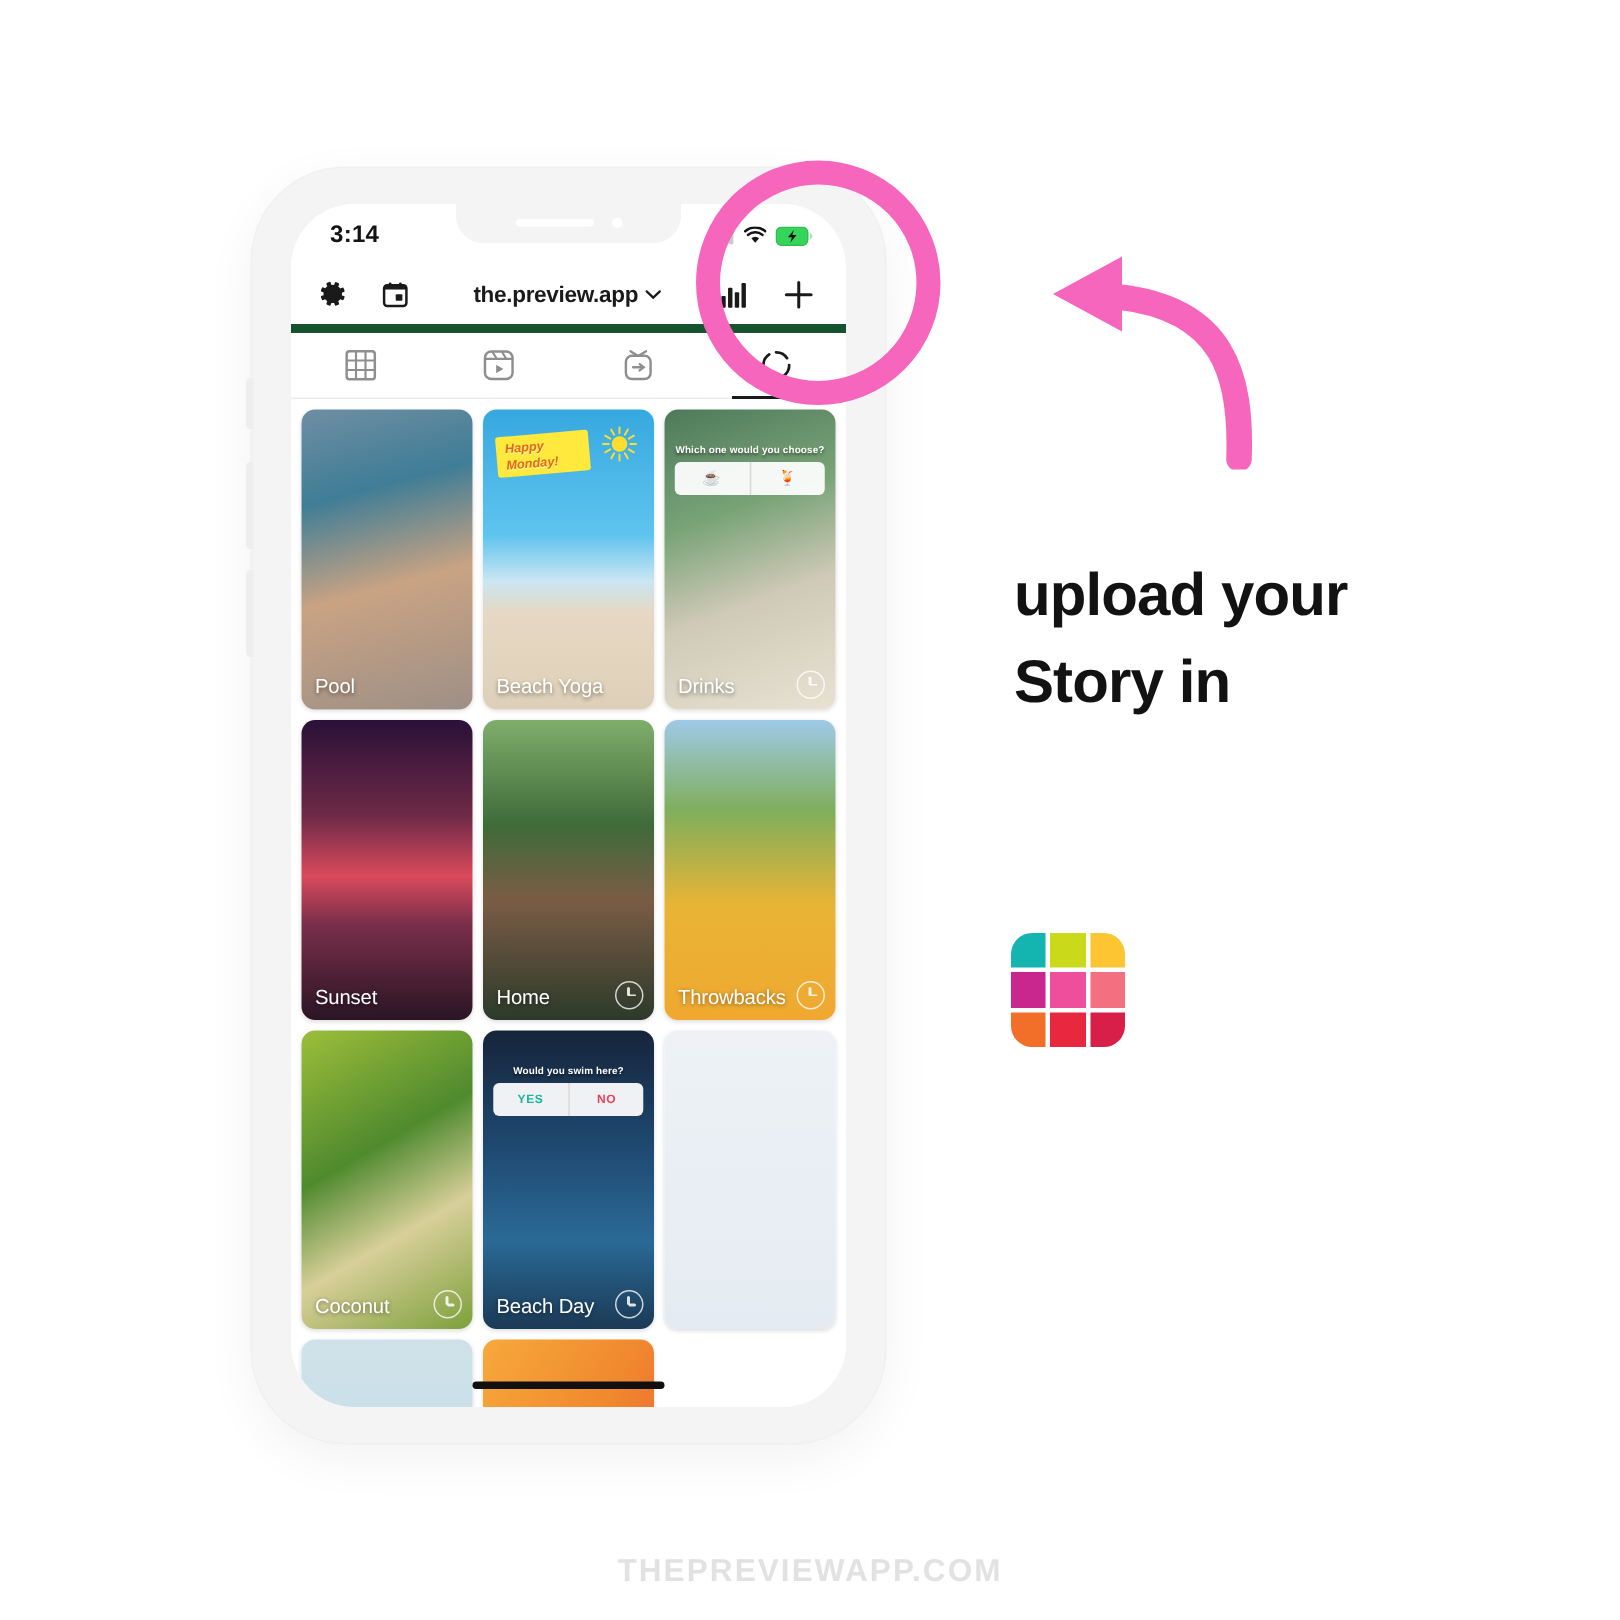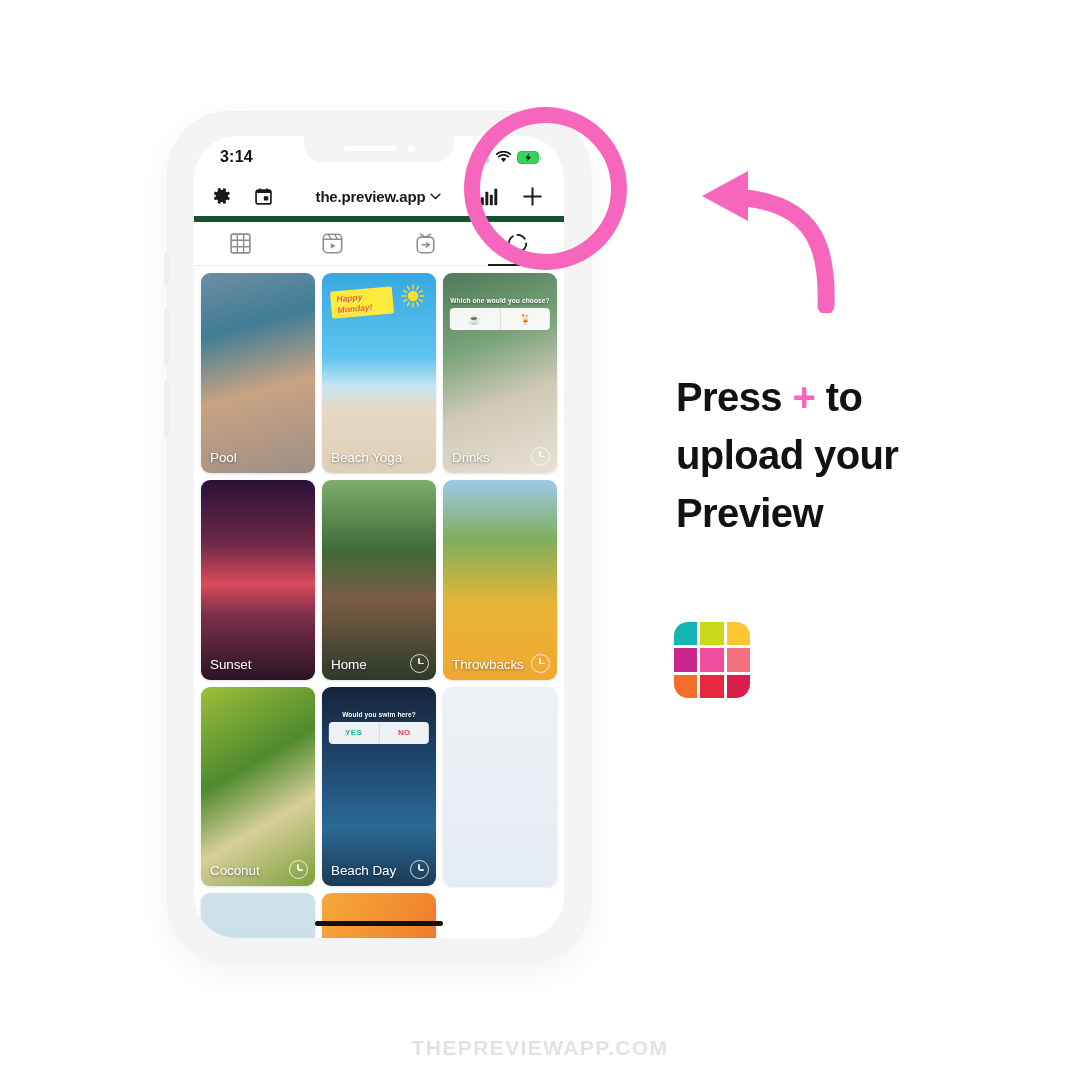--- a/index.html
+++ b/index.html
@@ -390,23 +390,22 @@
   </div>
 
   <div id="highlight-circle"></div>
 
   <svg id="curved-arrow" viewBox="0 0 200 155">
     <path d="M150 148 C152 92 140 48 70 40" stroke="#f766bd" stroke-width="17" fill="none" stroke-linecap="round"></path>
     <path d="M26 38 L72 13 L72 63 Z" fill="#f766bd"></path>
   </svg>
 
   <div id="callout">
-    <div><span>Press </span><span class="plus">+</span><span> to</span></div>
     <div>upload your</div>
-    <div>Preview</div>
+    <div>Story in</div>
   </div>
 
   <div id="brand-logo">
       <div style="background: rgb(20, 181, 176);"></div>
       <div style="background: rgb(202, 218, 27);"></div>
       <div style="background: rgb(252, 197, 49);"></div>
       <div style="background: rgb(201, 38, 142);"></div>
       <div style="background: rgb(238, 78, 155);"></div>
       <div style="background: rgb(242, 112, 127);"></div>
       <div style="background: rgb(242, 111, 42);"></div>

